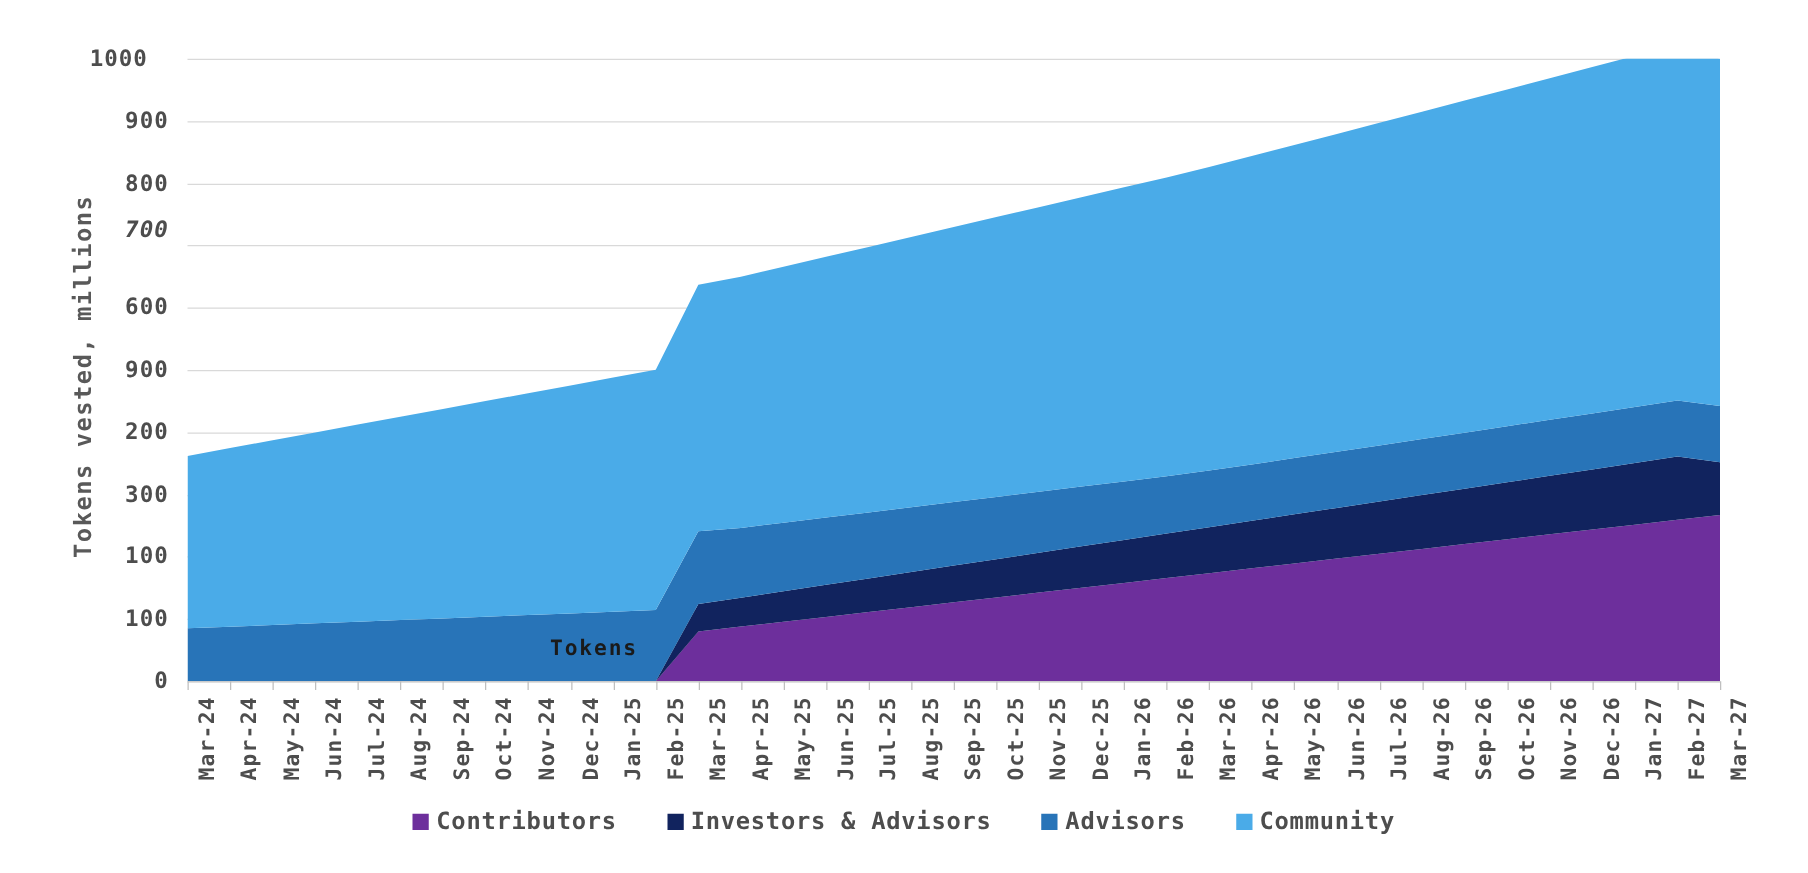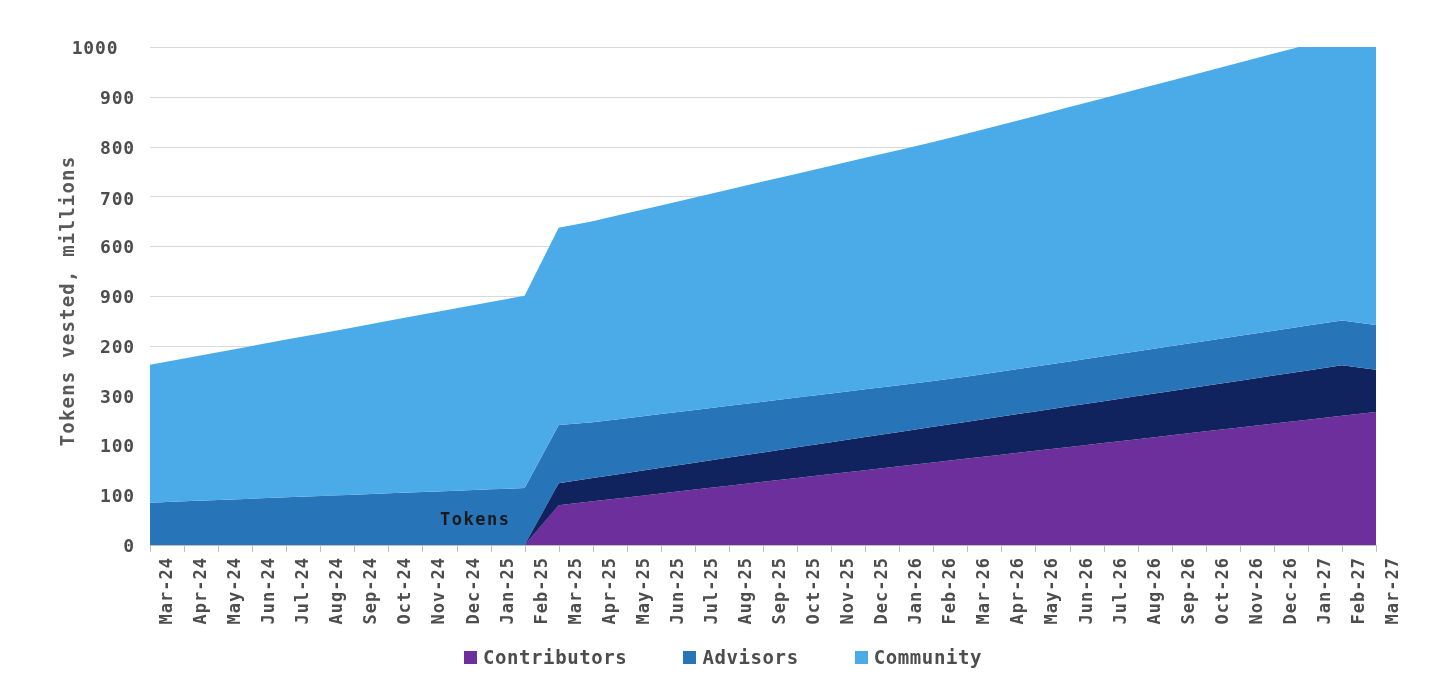--- a/index.html
+++ b/index.html
@@ -124,21 +124,21 @@
   }
   
   #legend {
     position: absolute;
     left: 0;
     top: 646px;
     width: 1446px;
     display: flex;
     justify-content: center;
     align-items: center;
-    gap: 56px;
+    gap: 40px;
   }
   .legend-item {
     display: flex;
     align-items: center;
     gap: 6px;
   }
   .legend-swatch {
     width: 13px;
     height: 13px;
     flex: 0 0 auto;
@@ -159,21 +159,21 @@
   <div id="y-axis-title">Tokens vested, millions</div>
 
   <div id="y-ticks">
       <div class="y-tick-label" style="top: 545px;">0</div>
       <div class="y-tick-label" style="top: 495.2px;">100</div>
       <div class="y-tick-label" style="top: 445.4px;">100</div>
       <div class="y-tick-label" style="top: 395.6px;">300</div>
       <div class="y-tick-label" style="top: 345.8px;">200</div>
       <div class="y-tick-label" style="top: 296px;">900</div>
       <div class="y-tick-label" style="top: 246.2px;">600</div>
-      <div class="y-tick-label" style="top: 198px;">700</div>
+      <div class="y-tick-label" style="top: 184px; font-style: italic;">700</div>
       <div class="y-tick-label" style="top: 146.6px;">800</div>
       <div class="y-tick-label" style="top: 96.8px;">900</div>
       <div class="y-tick-label" style="top: 47px; text-align: center;">1000</div>
     </div>
 
   <div id="plot-area">
     <div id="gridlines">
         <div class="gridline" style="top: 448.2px;"></div>
         <div class="gridline" style="top: 398.4px;"></div>
         <div class="gridline" style="top: 348.6px;"></div>
@@ -272,20 +272,24 @@
       <div class="x-tick-mark" style="left: 1376px;"></div>
       <div class="x-tick-label" style="left: 1382px;">Mar-27</div>
     </div>
 
   <div id="legend">
       <div class="legend-item">
         <span class="legend-swatch" style="background: rgb(109, 47, 156);"></span>
         <span class="legend-label">Contributors</span>
       </div>
       <div class="legend-item">
+        <span class="legend-swatch" style="background: rgb(17, 35, 94);"></span>
+        <span class="legend-label">Investors &amp; Advisors</span>
+      </div>
+      <div class="legend-item">
         <span class="legend-swatch" style="background: rgb(40, 116, 184);"></span>
         <span class="legend-label">Advisors</span>
       </div>
       <div class="legend-item">
         <span class="legend-swatch" style="background: rgb(74, 171, 232);"></span>
         <span class="legend-label">Community</span>
       </div>
     </div>
 
 </div>

